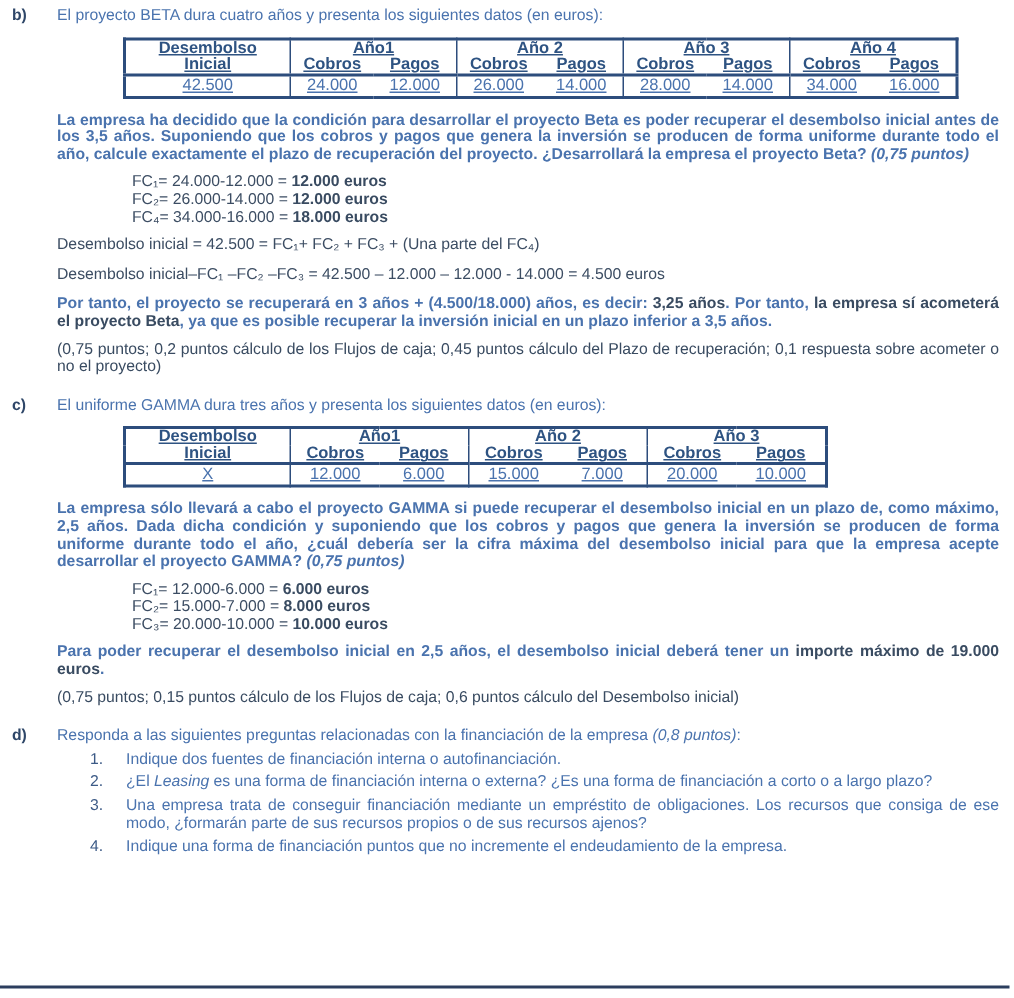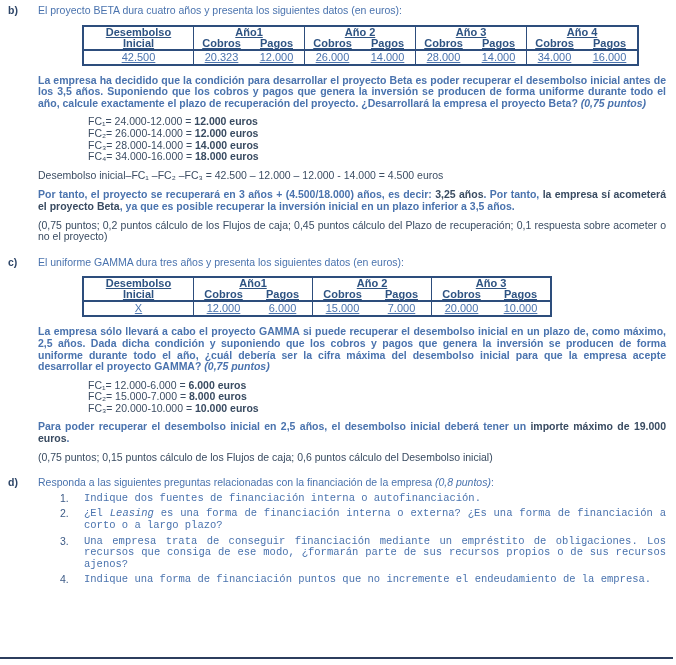--- a/index.html
+++ b/index.html
@@ -49,21 +49,21 @@
   td.hc{font-weight:bold;color:#2e5382;}
   td.c1{width:105px;border-right:1.5px solid #2d4d7c;}
   td.gs{border-left:1.5px solid #2d4d7c;margin-top:29px;}
   table.beta td.sc{width:51px;}
   table.gamma td.sc{width:55px;}
   tr.datarow td{border-top:2px solid #2d4d7c;height:13px;line-height:13px;}
 
   .dlist{margin:2px 0 0 22px;}
   .ditem{display:flex;margin-bottom:4px;}
   .dnum{width:24px;flex:0 0 24px;color:#3c5a86;}
-  .dtext{flex:1;text-align:justify;font-family:Liberation Mono, monospace;}
+  .dtext{flex:1;text-align:justify;}
   .dtext i{font-style:italic;}
 
   .bottom-rule{
     position:absolute;
     left:0;right:3px;bottom:6px;
     border-top:2.5px solid #2c3e5e;
   }
 </style>
 </head>
 <body>
@@ -91,41 +91,41 @@
         <td class="hc sc">Pagos</td>
         <td class="hc gs sc">Cobros</td>
         <td class="hc sc">Pagos</td>
         <td class="hc gs sc">Cobros</td>
         <td class="hc sc">Pagos</td>
         <td class="hc gs sc">Cobros</td>
         <td class="hc sc">Pagos</td>
       </tr>
       <tr class="datarow">
         <td class="c1">42.500</td>
-        <td class="gs sc">20.323</td>
+        <td class="gs sc">24.000</td>
         <td class="sc">12.000</td>
         <td class="gs sc">26.000</td>
         <td class="sc">14.000</td>
         <td class="gs sc">28.000</td>
         <td class="sc">14.000</td>
         <td class="gs sc">34.000</td>
         <td class="sc">16.000</td>
       </tr>
     </tbody>
       </table>
 
     <div class="para"><span>La empresa ha decidido que la condición para desarrollar el proyecto Beta es poder recuperar el desembolso inicial antes de los 3,5 años. Suponiendo que los cobros y pagos que genera la inversión se producen de forma uniforme durante todo el año, calcule exactamente el plazo de recuperación del proyecto. ¿Desarrollará la empresa el proyecto Beta? </span><span class="pts-italic">(0,75 puntos)</span></div>
 
     <div class="fcblock">
       <div class="fcline"><span>FC₁= 24.000-12.000 = </span><b>12.000 euros</b></div>
       <div class="fcline"><span>FC₂= 26.000-14.000 = </span><b>12.000 euros</b></div>
-      <div class="fcline"><span>FC₃= 28.000-14.000 = </span><b>14.000 euros</b></div>
       <div class="fcline"><span>FC₄= 34.000-16.000 = </span><b>18.000 euros</b></div>
     </div>
 
+    <div class="formula">Desembolso inicial = 42.500 = FC₁+ FC₂ + FC₃ + (Una parte del FC₄)</div>
     <div class="formula">Desembolso inicial–FC₁ –FC₂ –FC₃ = 42.500 – 12.000 – 12.000 - 14.000  = 4.500 euros</div>
 
     <div class="para concl"><span>Por tanto, el proyecto se recuperará en 3 años + (4.500/18.000) años, es decir: </span><b>3,25 años</b><span>. Por tanto, </span><b>la empresa sí acometerá el proyecto Beta</b><span>, ya que es posible recuperar la inversión inicial en un plazo inferior a 3,5 años.</span></div>
 
     <div class="points">(0,75 puntos; 0,2 puntos cálculo de los Flujos de caja; 0,45 puntos cálculo del Plazo de recuperación; 0,1 respuesta sobre acometer o no el proyecto)</div>
   </div>
 </div>
 
 <div class="section">
   <div class="slabel">c)</div>

